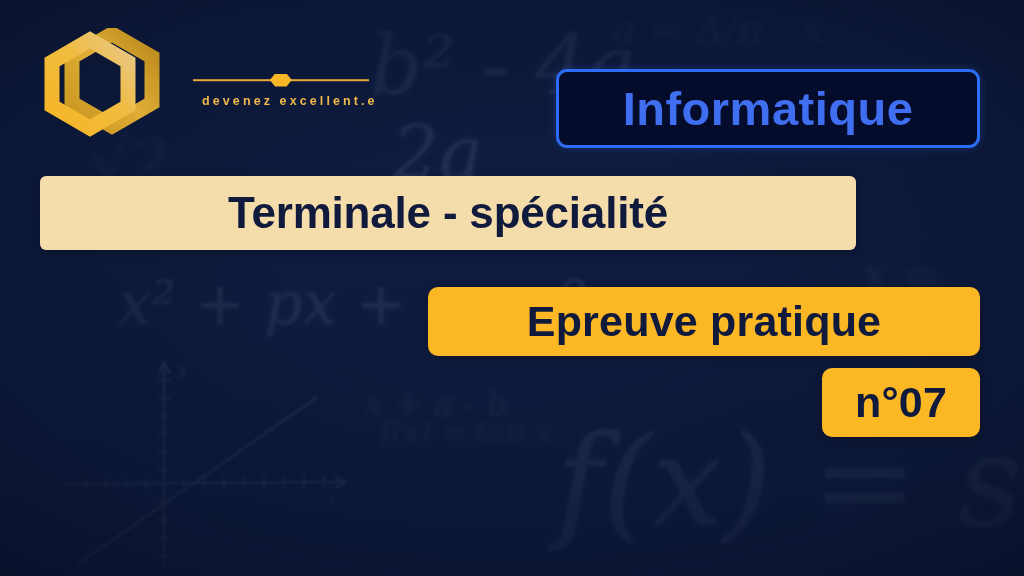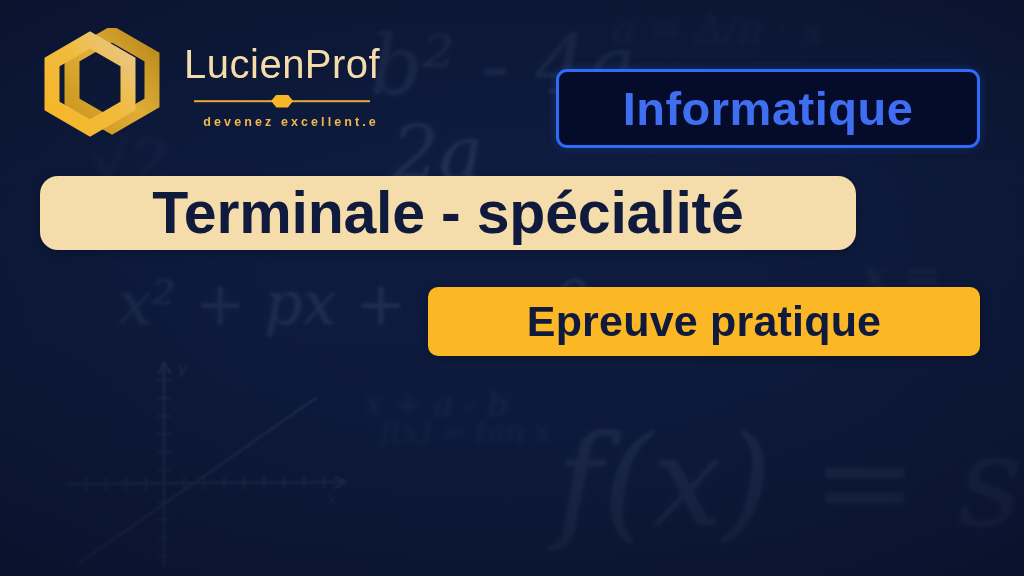--- a/index.html
+++ b/index.html
@@ -113,23 +113,23 @@
     border-radius:11px;
     color:#3f6ff0;
     font-size:47px;
     letter-spacing:.5px;
     box-shadow:0 0 10px rgba(44,108,246,.25);
   }
 
   #badge-terminale {
     left:40px; top:176px; width:816px; height:74px;
     background:#f5dcab;
-    border-radius:18px;
+    border-radius:6px;
     color:#101a3d;
-    font-size:59px;
+    font-size:44px;
     letter-spacing:-.2px;
     box-shadow:0 2px 8px rgba(0,0,0,.28);
   }
 
   #badge-epreuve {
     left:428px; top:287px; width:552px; height:69px;
     background:#fcb725;
     border-radius:10px;
     color:#101a3d;
     font-size:43px;
@@ -213,28 +213,28 @@
           <stop offset="100%" stop-color="#b8881c"></stop>
         </linearGradient>
       </defs>
 
       <path d="M72 6 L112 29 L112 75 L72 98 L32 75 L32 29 Z" fill="none" stroke="url(#gradB)" stroke-width="15" stroke-linejoin="miter"></path>
 
       <path d="M50 12 L88 34 L88 78 L50 100 L12 78 L12 34 Z" fill="none" stroke="url(#gradA)" stroke-width="15" stroke-linejoin="miter"></path>
     </svg>
 
     <div class="logo-text-col">
-      <div class="brand-name">LucienProf</div>
       <div class="brand-divider">
         <span class="divider-hex"></span>
       </div>
       <div class="brand-tagline">devenez excellent.e</div>
     </div>
   </div>
 
   <div class="badge" id="badge-informatique">Informatique</div>
 
   <div class="badge" id="badge-terminale">Terminale - spécialité</div>
 
   <div class="badge" id="badge-epreuve">Epreuve pratique</div>
 
+  <div class="badge" id="badge-numero">n°07</div>
 
 </div>
 
 </body></html>

